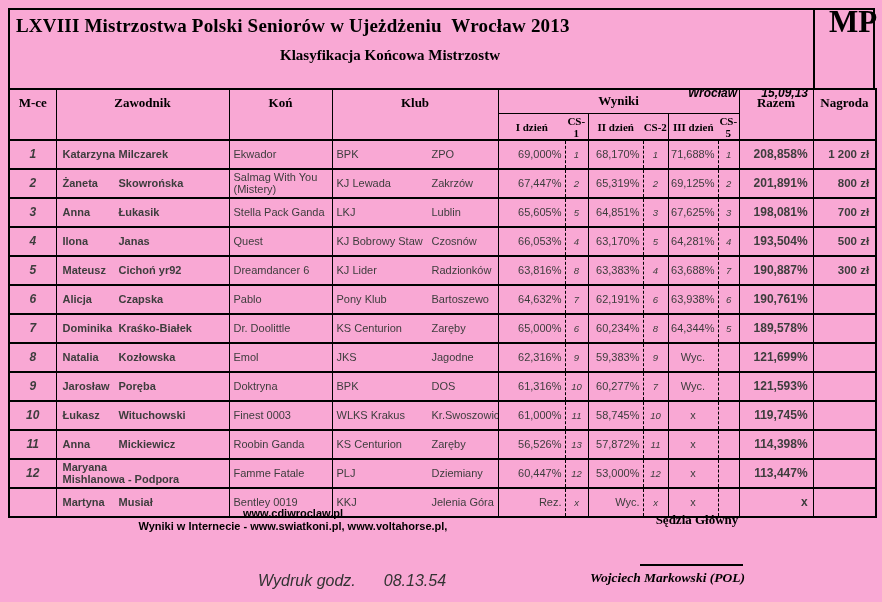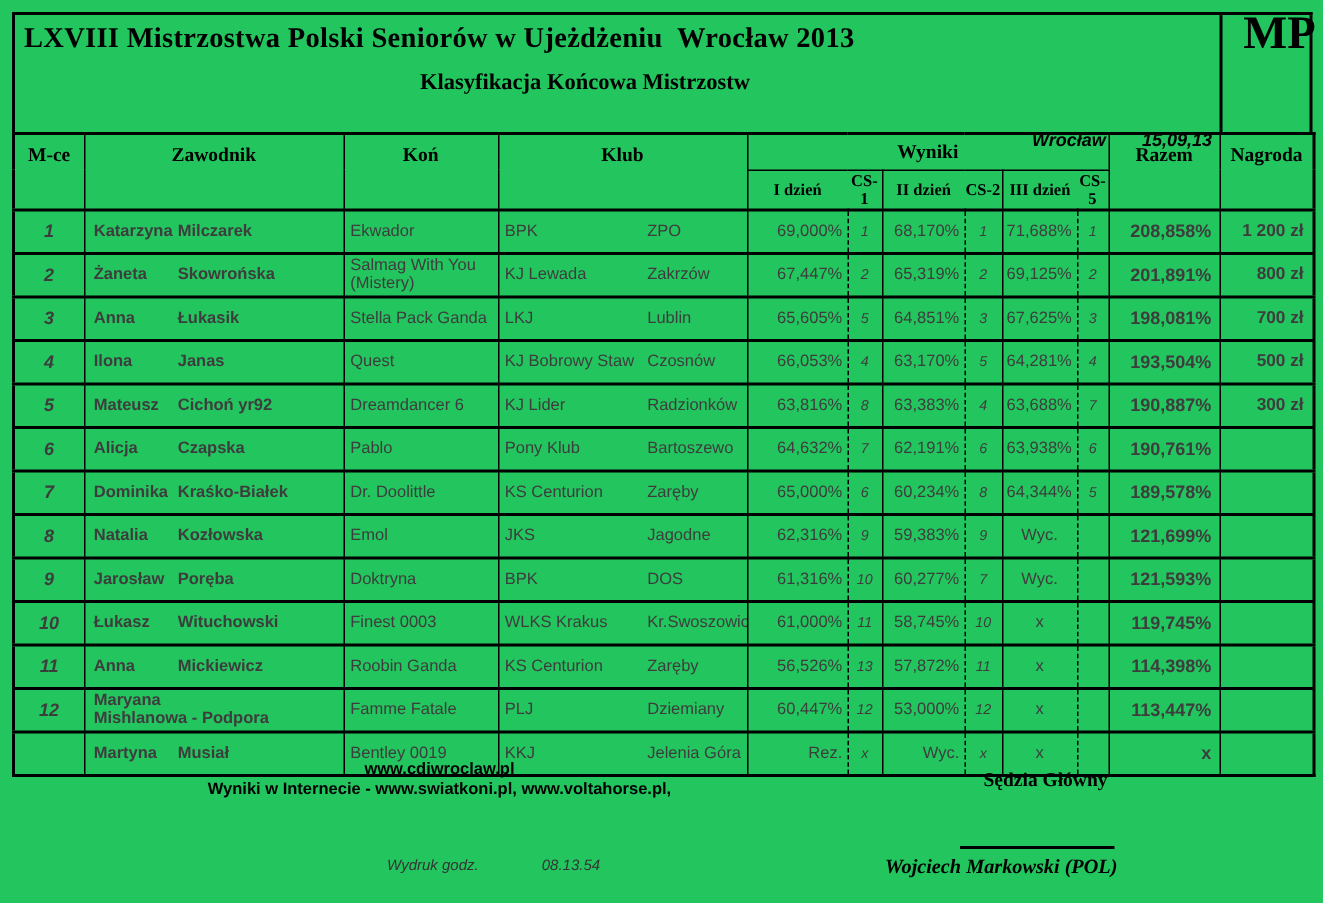--- a/index.html
+++ b/index.html
@@ -1,18 +1,18 @@
 <!DOCTYPE html>
 <html><head>
 <meta charset="utf-8">
 <style>
   * { margin:0; padding:0; box-sizing:border-box; }
   html,body { background:#fff; }
   #page {
-    position:relative; width:882px; height:602px; background:#22c55e;
+    position:relative; width:882px; height:602px; background:#f9a8d4;
     font-family:"Liberation Sans", sans-serif; color:#000; overflow:hidden;
   }
   
   .outer-box {
     position:absolute; left:8px; top:8px; width:867px; height:82px;
     border:2px solid #000; border-bottom:none;
   }
   .title {
     position:absolute; left:16px; top:15px; width:700px;
     font-family:"Liberation Serif", serif; font-weight:bold; font-size:19px;
@@ -71,22 +71,22 @@
   .judge-title {
     position:absolute; left:637px; top:512px; width:120px; text-align:center;
     font-family:"Liberation Serif", serif; font-weight:bold; font-size:13px;
   }
   .signature-line { position:absolute; left:640px; top:564px; width:103px; height:2px; background:#000; }
   .judge-name {
     position:absolute; left:590px; top:570px; width:205px; text-align:left;
     font-family:"Liberation Serif", serif; font-weight:bold; font-style:italic; font-size:13.5px;
   }
   .print-row {
-    position:absolute; left:258px; top:572px; display:flex; gap:42px;
-    font-style:italic; font-size:10px; color:#333;
+    position:absolute; left:258px; top:572px; display:flex; gap:28px;
+    font-style:italic; font-size:16px; color:#333;
   }
 </style>
 </head>
 <body>
 
 <div id="page">
 
   <div class="outer-box"></div>
   <div class="title">LXVIII Mistrzostwa Polski Seniorów w Ujeżdżeniu  Wrocław 2013</div>
   <div class="subtitle">Klasyfikacja Końcowa Mistrzostw</div>

